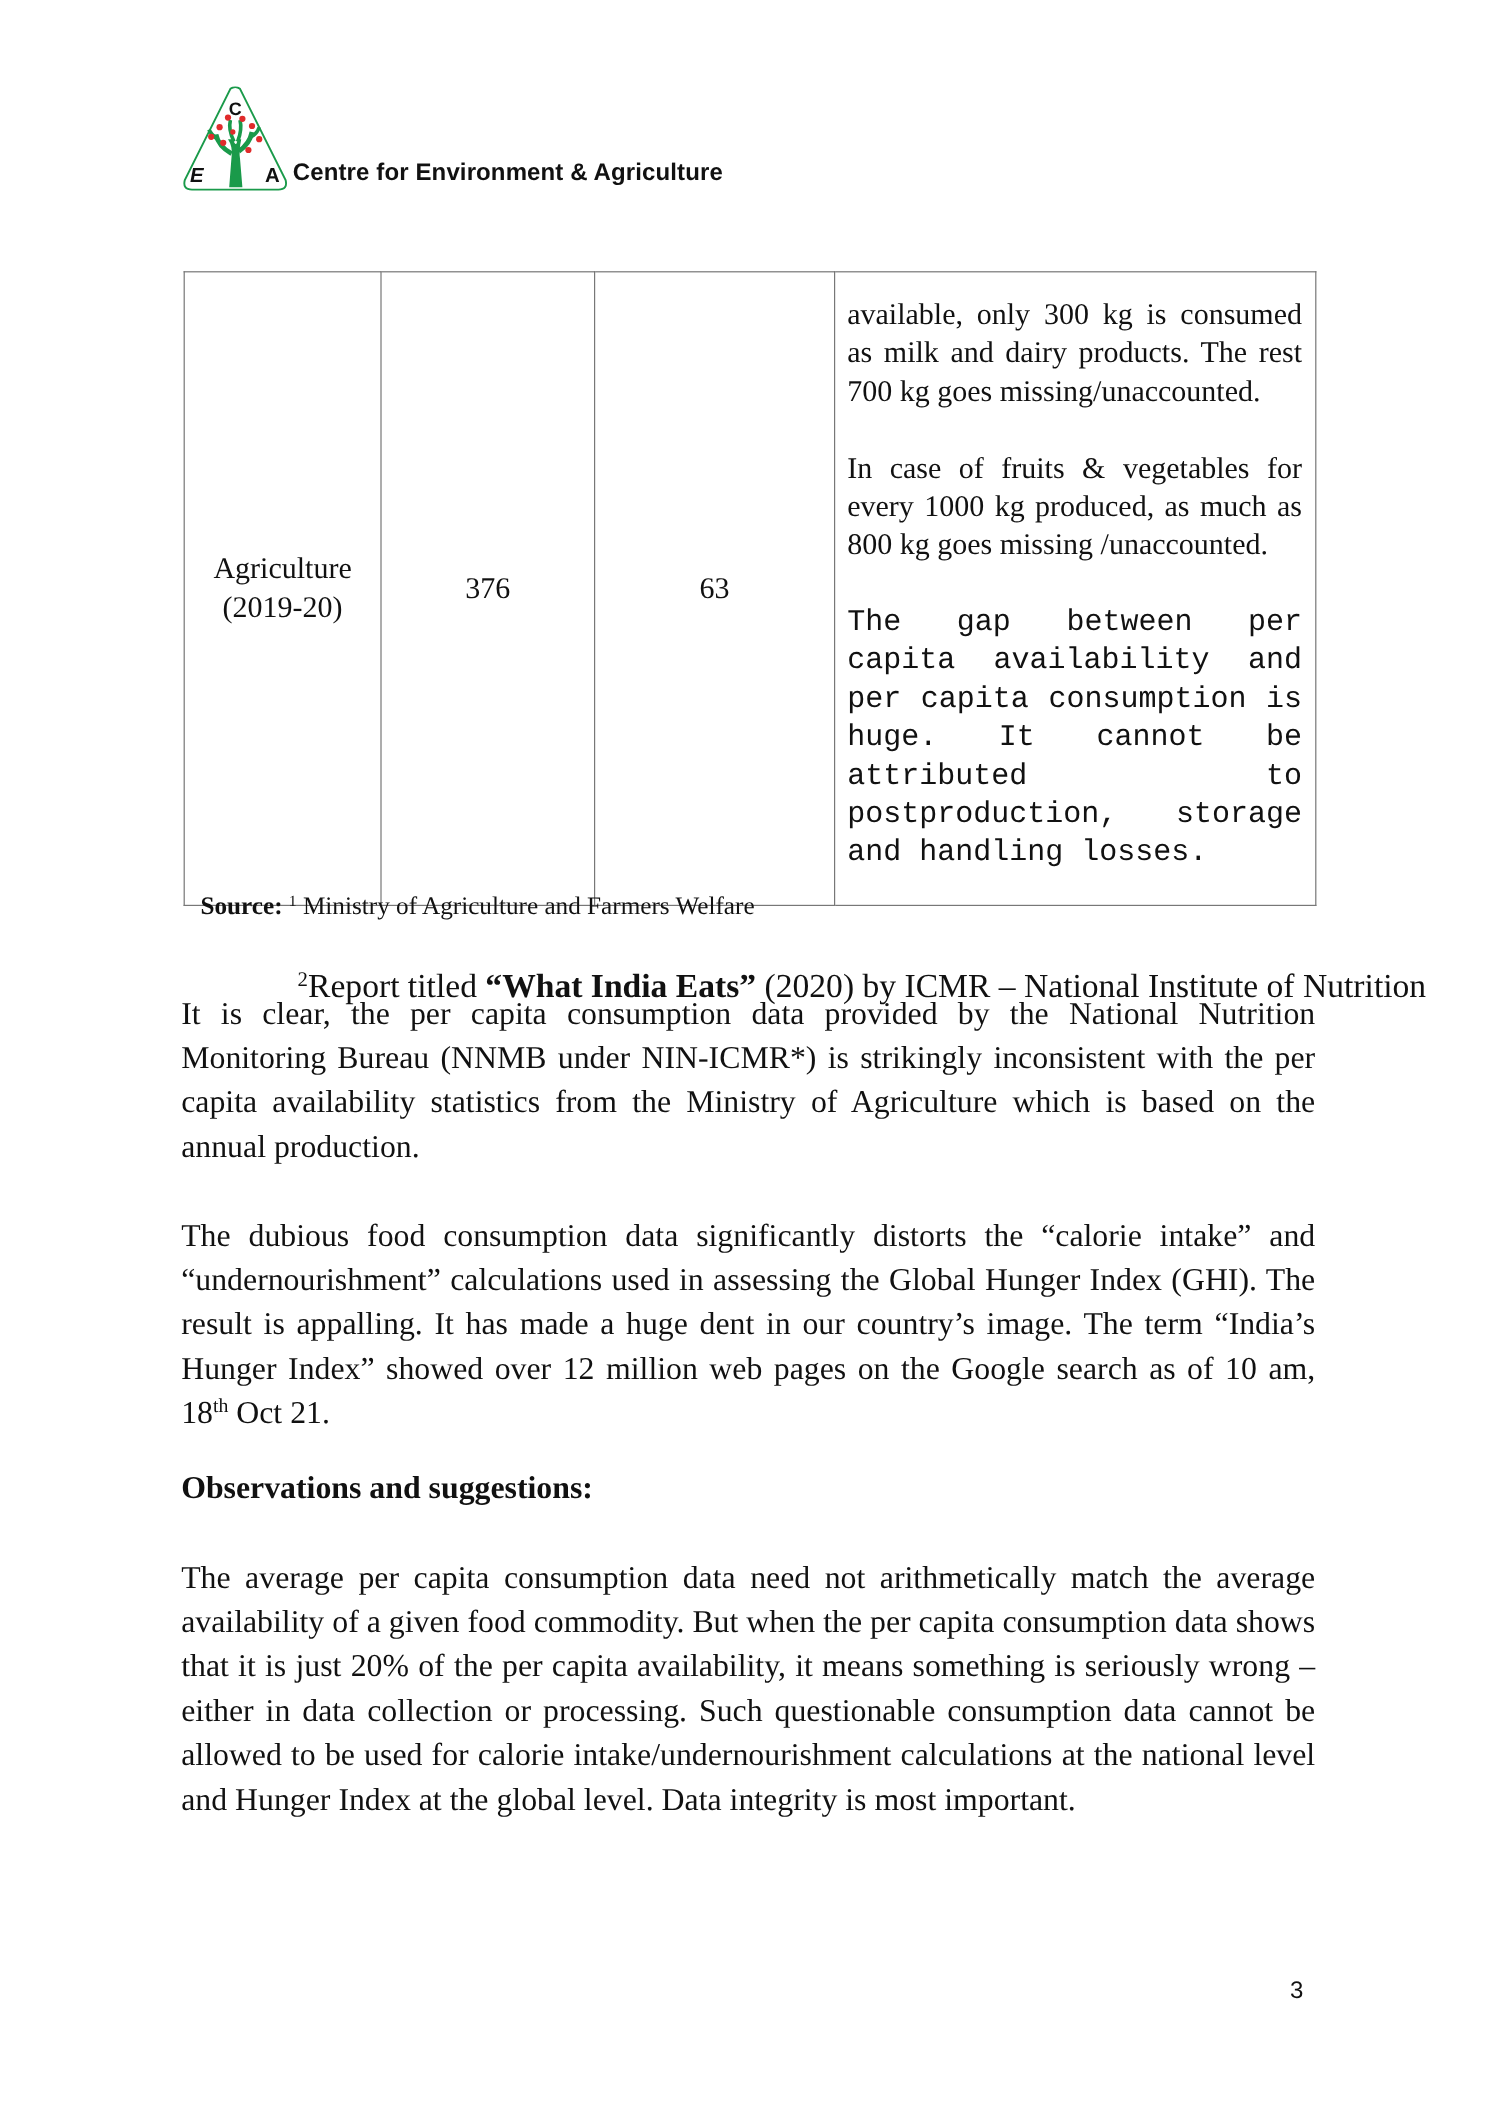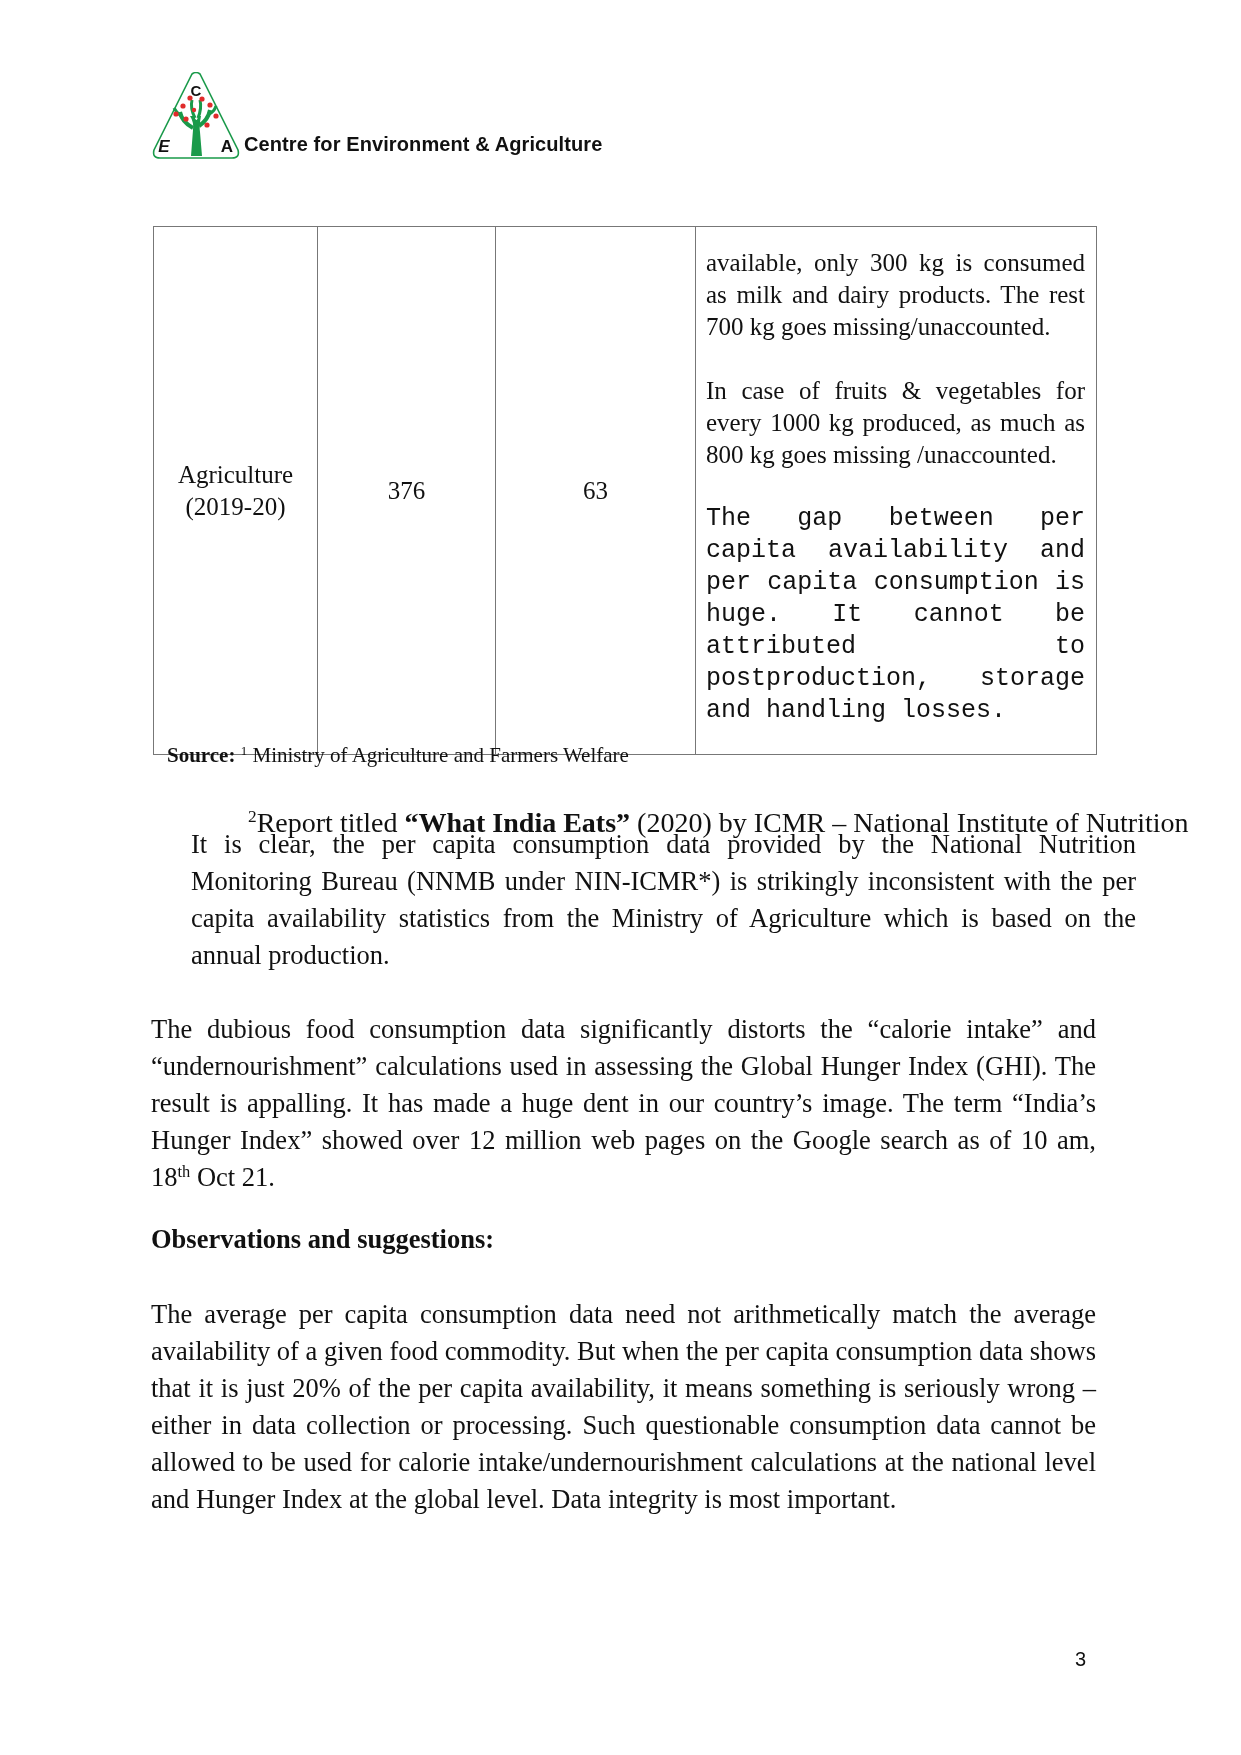--- a/index.html
+++ b/index.html
@@ -13,21 +13,21 @@
                border-collapse: collapse; table-layout: fixed; }
   table.data td { border: 1.5px solid #777; font-size: 25px; line-height: 32px; vertical-align: middle;
                   text-align: center; padding: 0; }
   table.data td.note { text-align: justify; vertical-align: top; padding: 20px 11px 14px 10px; }
   td.note p { margin: 0 0 32px 0; }
   td.note p:last-child { margin-bottom: 13px; font-family: Liberation Mono, monospace; }
   .source { left: 167px; top: 741px; font-size: 21px; line-height: 28px; white-space: nowrap; }
   .source2 { left: 248px; top: 769px; font-size: 28px; line-height: 28px; white-space: nowrap; margin-top: 40px; }
   sup { font-size: 0.62em; vertical-align: 0.55em; line-height: 0; }
   .para { left: 151px; width: 945px; font-size: 26.5px; line-height: 37px; text-align: justify; text-align-last: left; }
-  .p1 { top: 826px; margin-left: 40px; }
+  .p1 { top: 826px; }
   .p2 { top: 1011px; }
   .heading { left: 151px; top: 1221px; font-size: 26.5px; font-weight: bold; line-height: 37px; text-align: center; }
   .p3 { top: 1296px; }
   .pagenum { left: 1075px; top: 1648px; font-family: "Liberation Sans", sans-serif; font-size: 20px; }
 </style>
 </head>
 <body>
 
 <div class="abs logo">
   <svg width="92" height="88" viewBox="0 0 92 88">

